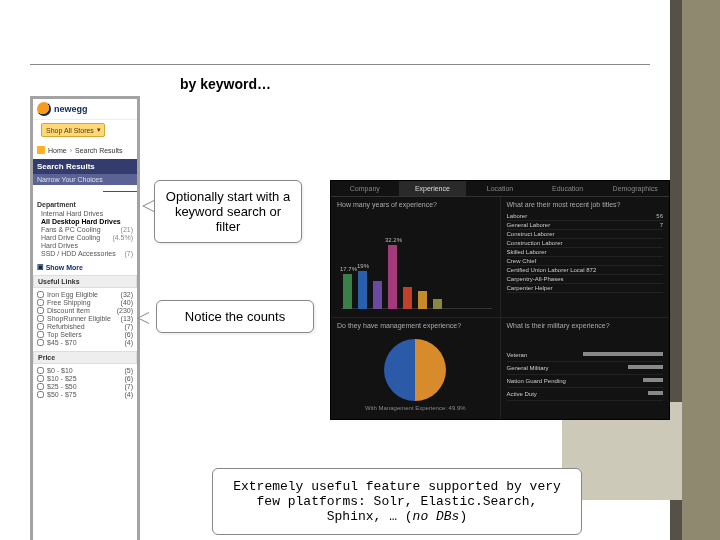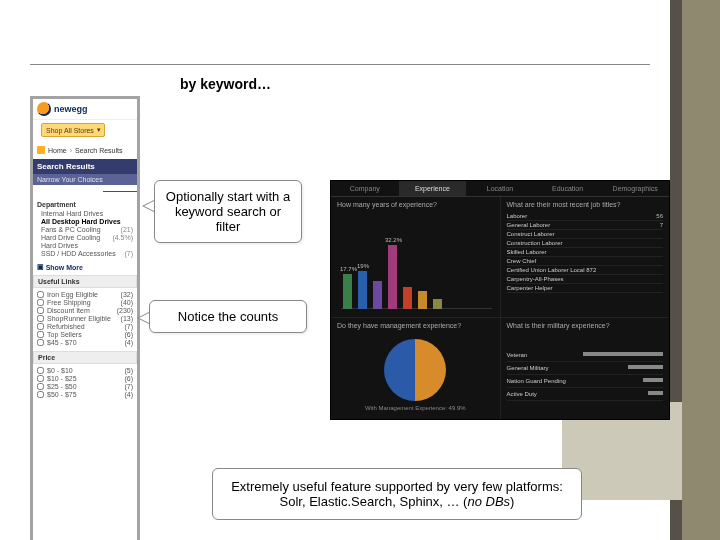--- a/index.html
+++ b/index.html
@@ -211,21 +211,21 @@
         </label>
     </div>
   </div>
 
   <div class="pointer left" style="top:200px; left:142px;"></div>
   <div class="callout" style="top:180px; left:154px; width:148px;">
     <span>Optionally start with a keyword search or filter</span>
   </div>
 
   <div class="pointer left" style="top:312px; left:137px;"></div>
-  <div class="callout" style="top:300px; left:149px; width:158px;">
+  <div class="callout" style="top:300px; left:156px; width:158px;">
     <span>Notice the counts</span>
   </div>
 
   <div class="dash">
     <div class="dash-tabs">
       <div>Company</div>
       <div class="active">Experience</div>
       <div>Location</div>
       <div>Education</div>
       <div>Demographics</div>
@@ -315,19 +315,19 @@
             </div>
             <div>
               <span>Active Duty</span>
               <span class="mil-bar" style="width:15px"></span>
             </div>
           </div>
       </div>
     </div>
   </div>
 
-  <div class="callout3" style="top:468px; left:212px;">
+  <div class="callout3" style="top:468px; left:212px;font-family:Liberation Mono, monospace;">
     <span>
       <span>Extremely useful feature supported by very few platforms: Solr, Elastic.Search, Sphinx, … (</span><em>no DBs</em><span>)</span>
     </span>
   </div>
 
 </div>
 
 </body></html>

